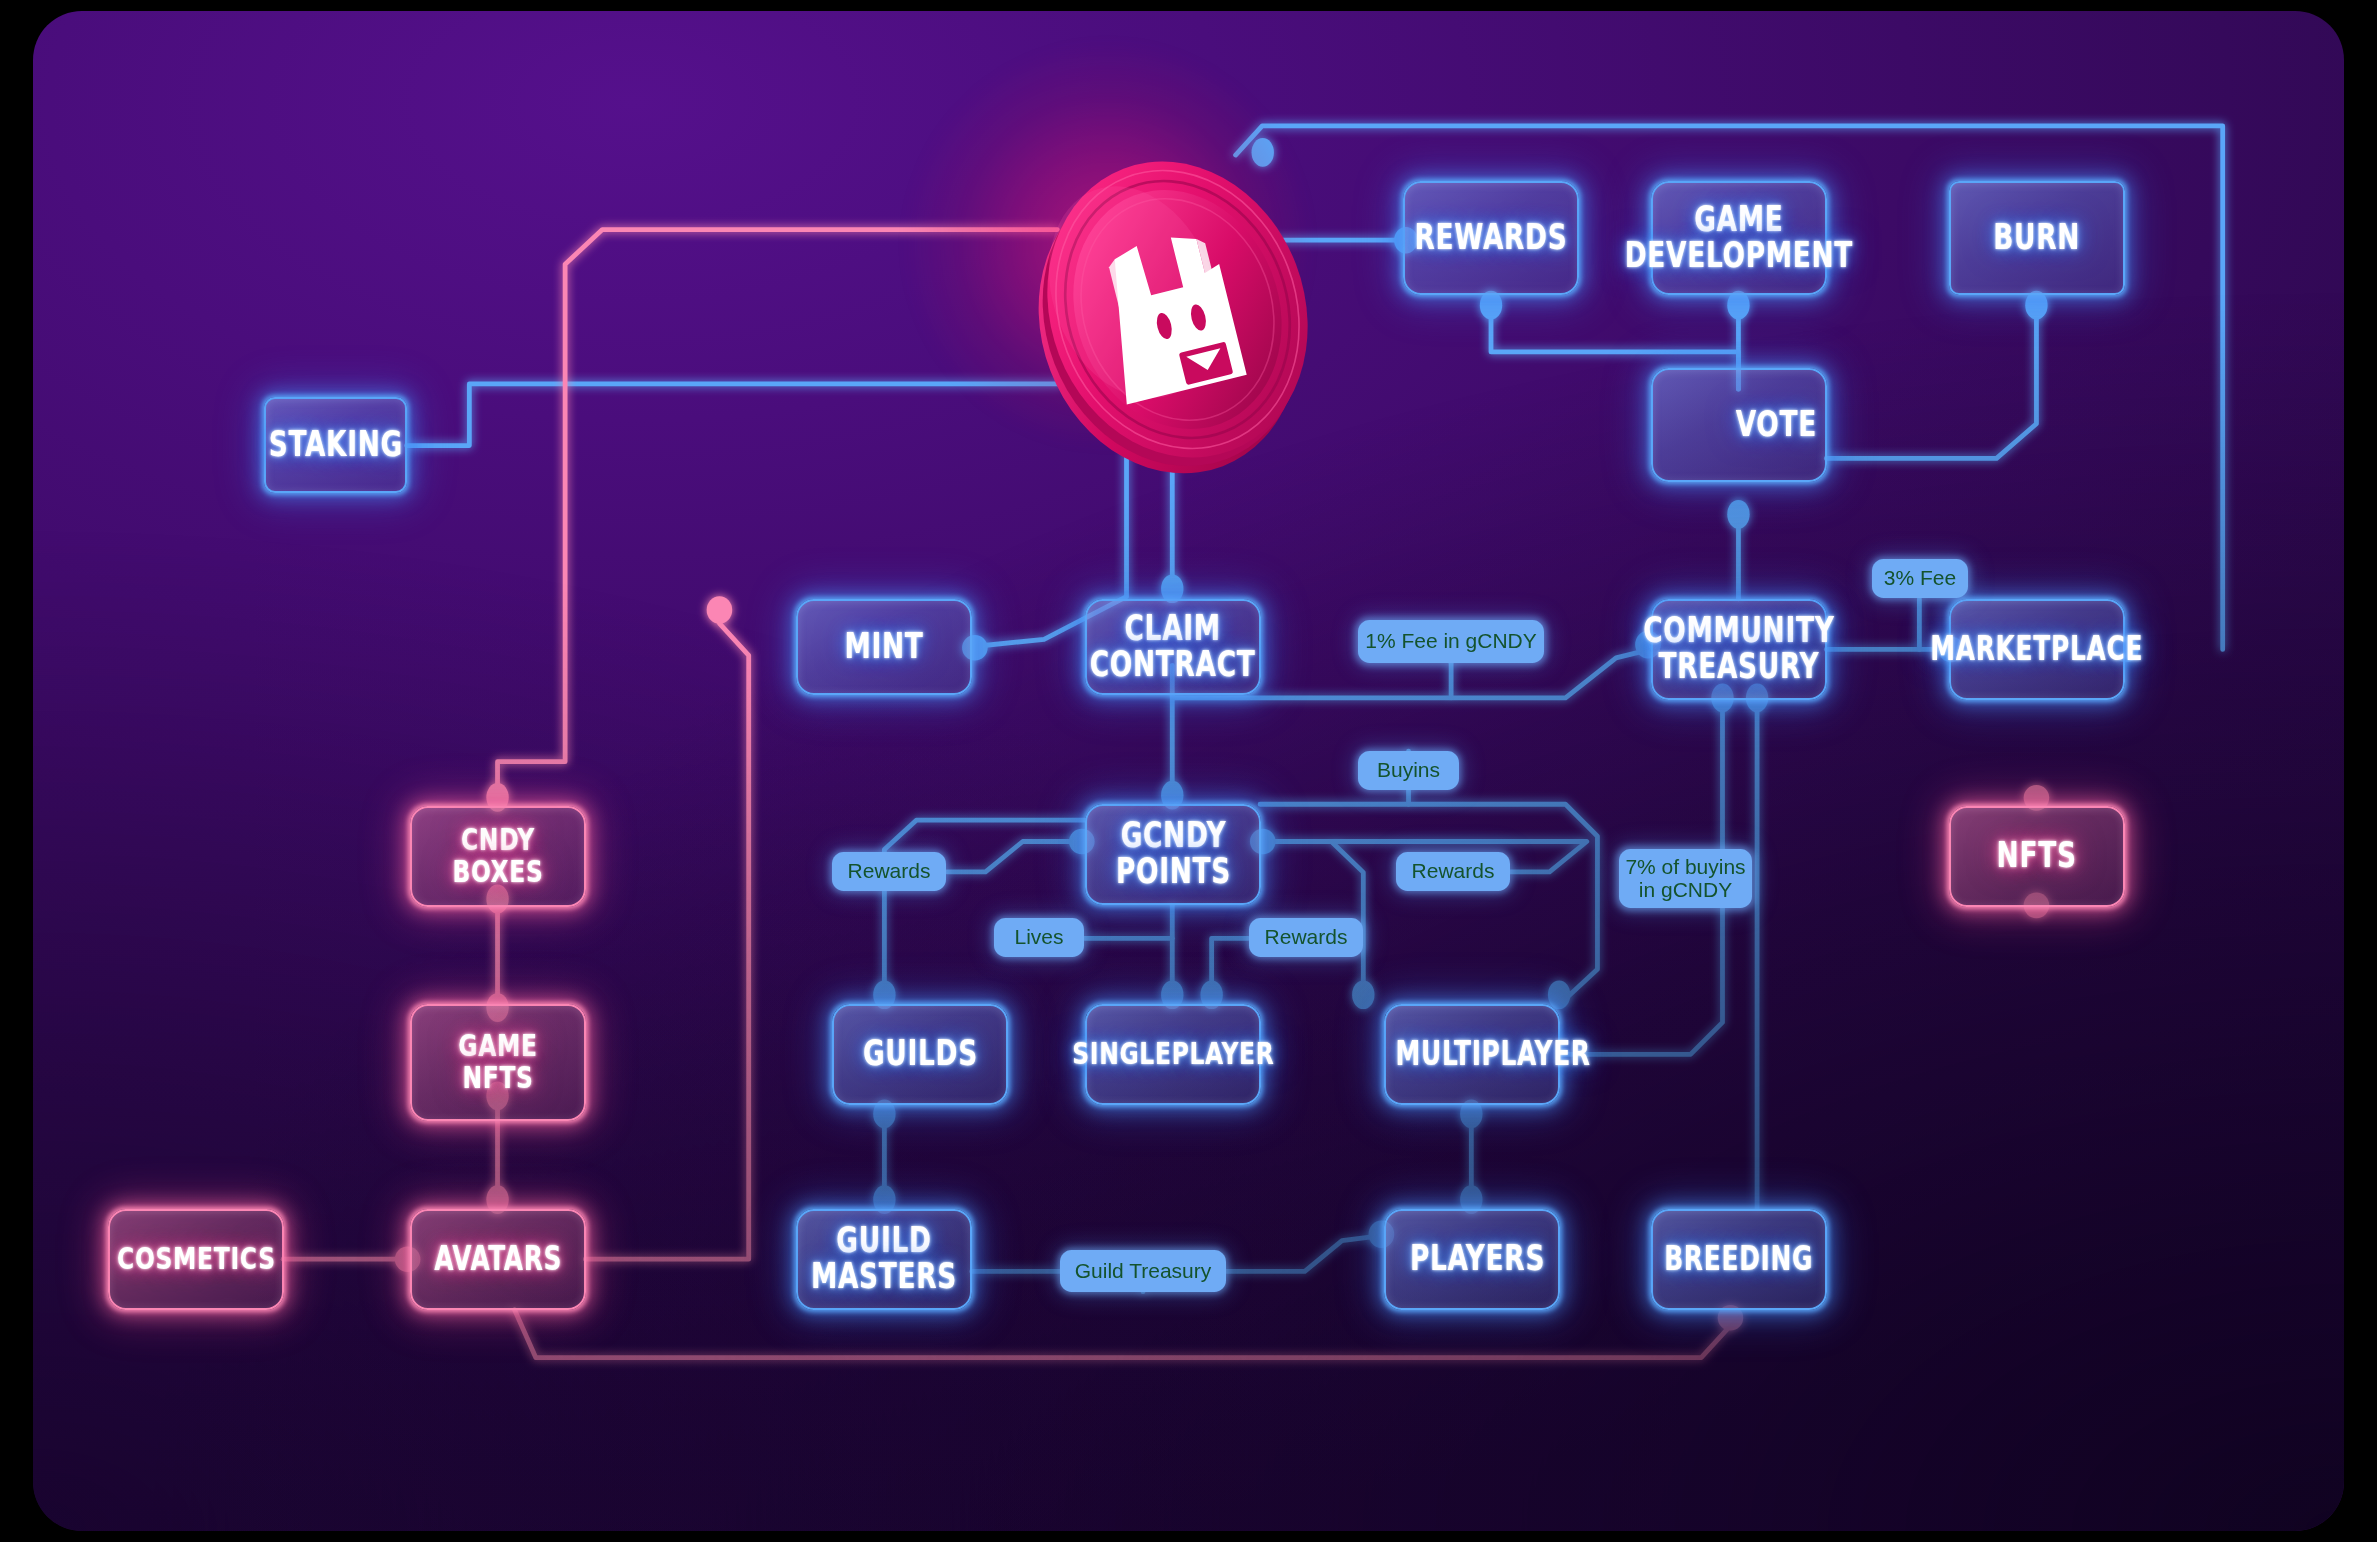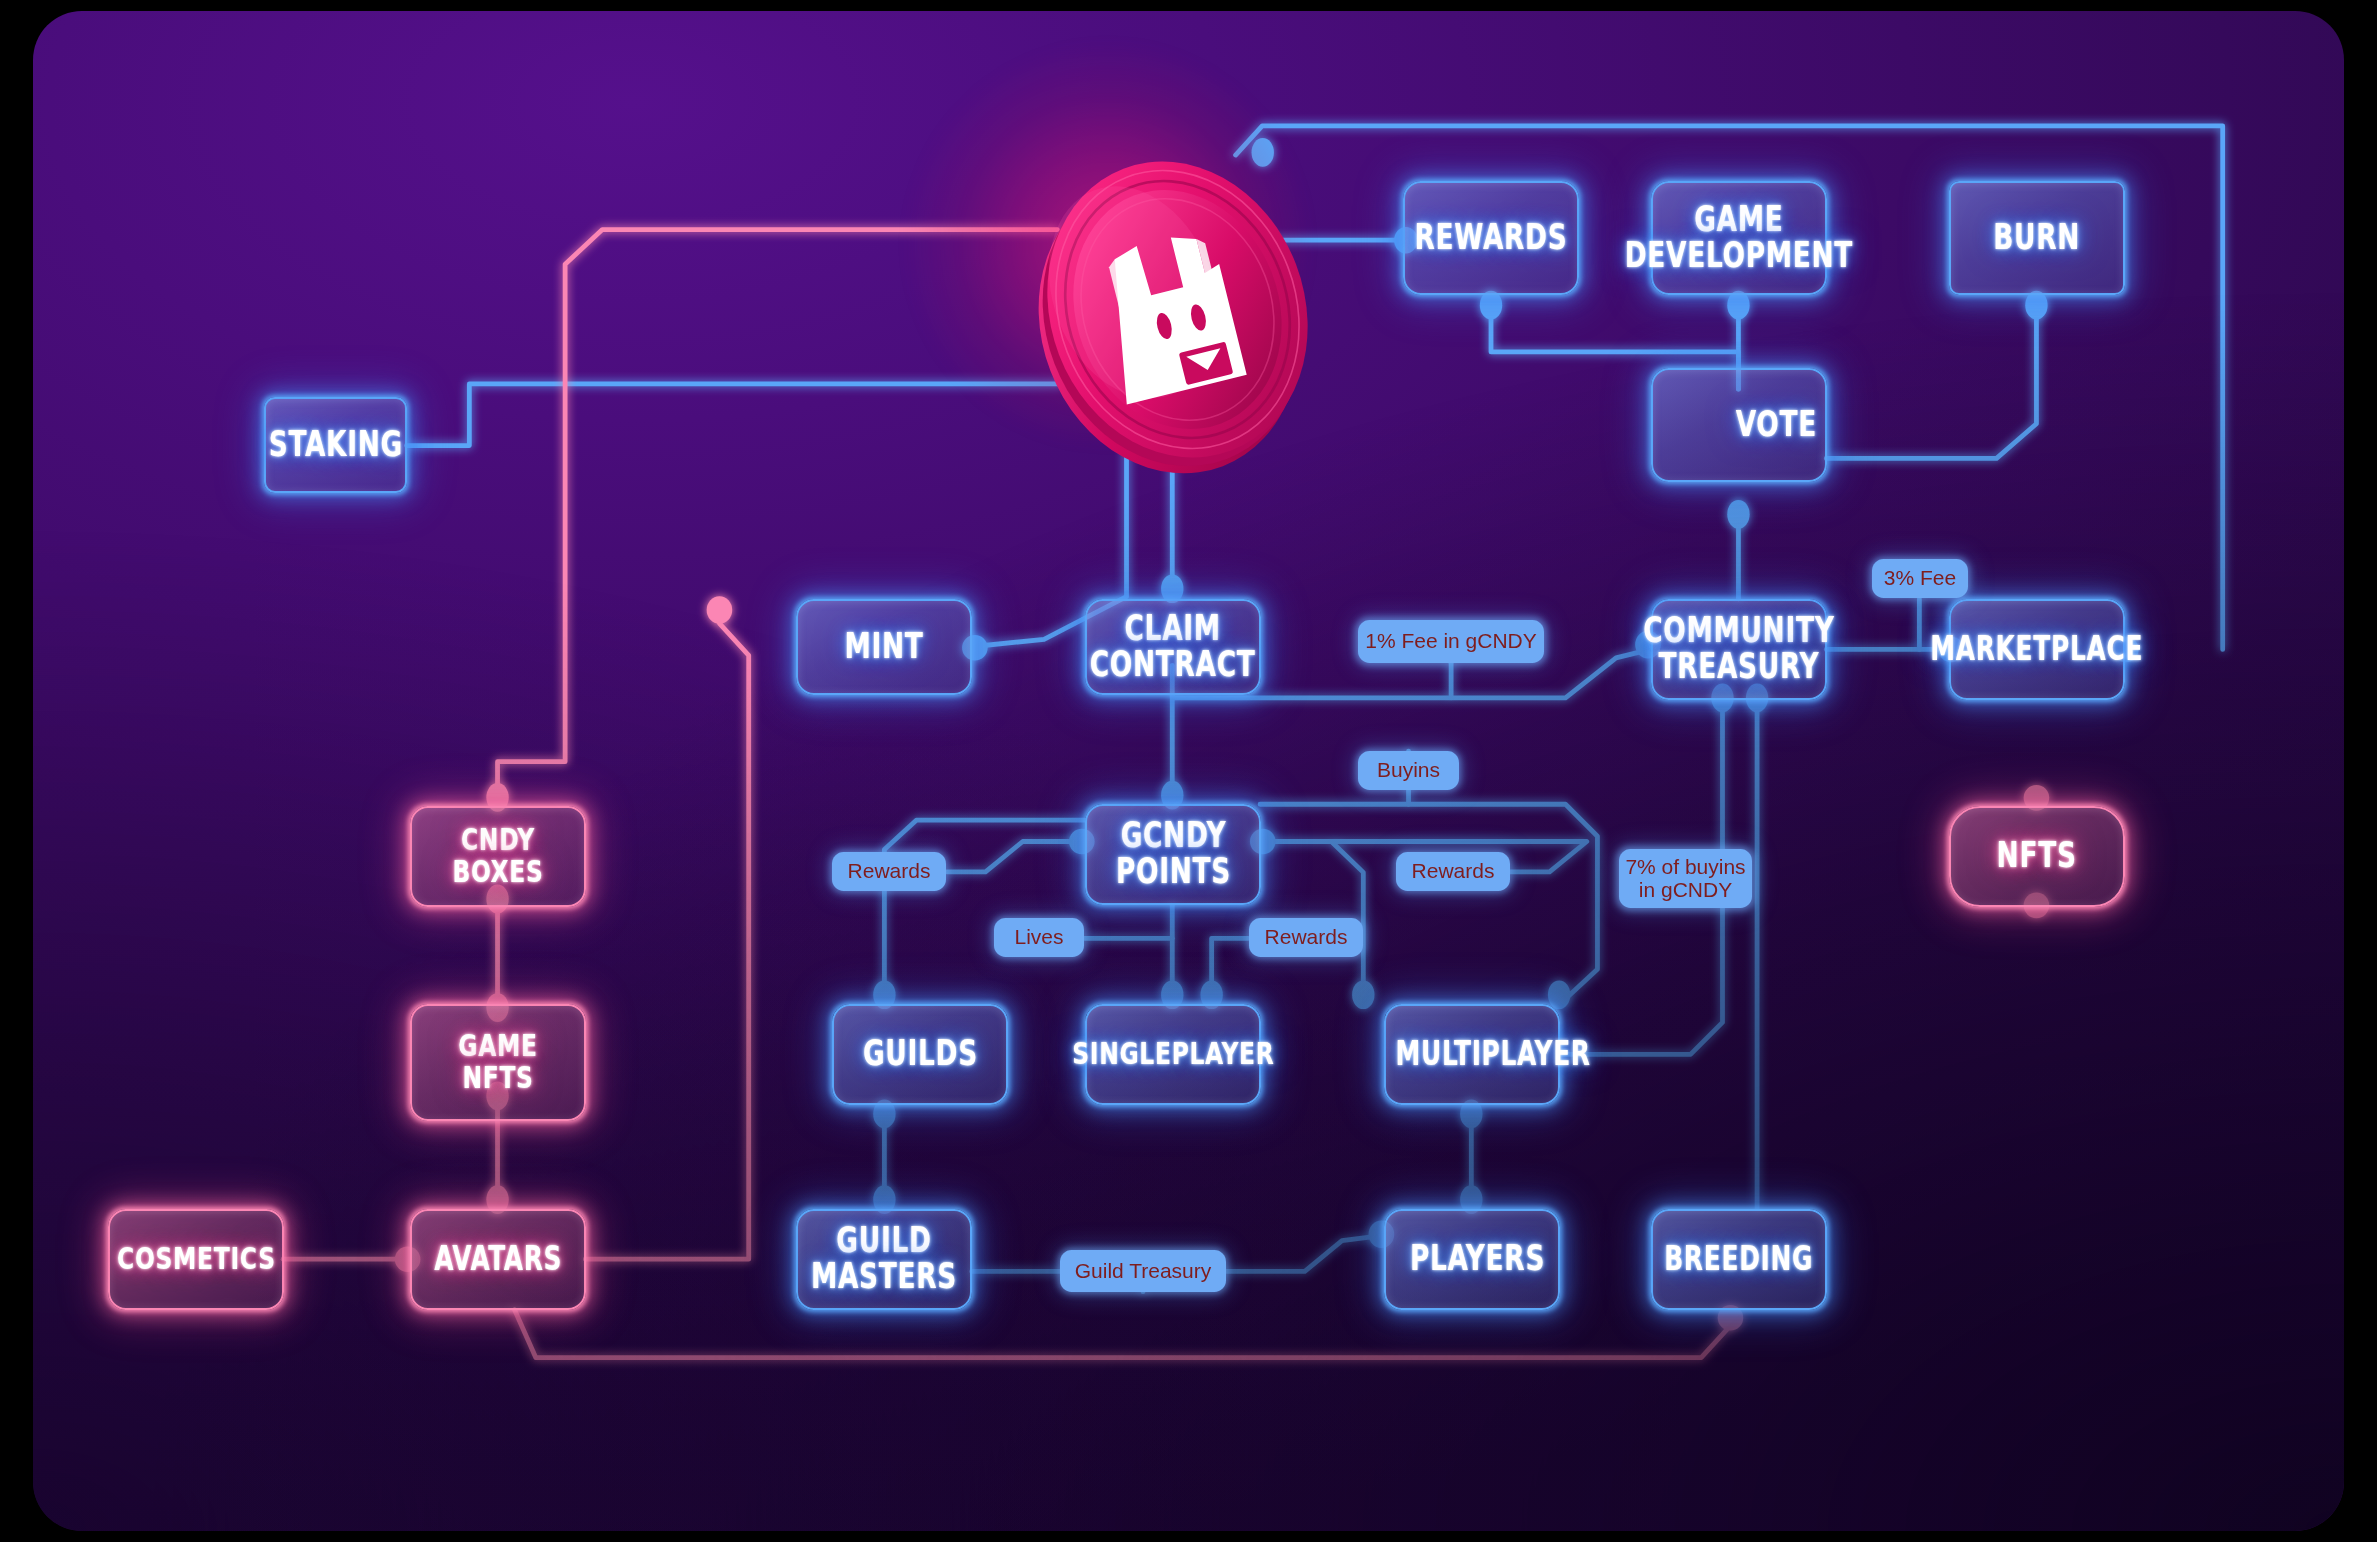--- a/index.html
+++ b/index.html
@@ -89,21 +89,21 @@
       0 0 32px rgba(245,60,140,.50);
   }
 
   
   .pill{
     position:absolute;
     display:flex;align-items:center;justify-content:center;
     text-align:center;
     background:#6fabf5;
     border-radius:11.7px;
-    color:#7f1d1d;
+    color:#14532d;
     font-family:"Liberation Sans", sans-serif;
     font-weight:400;
     line-height:1.12;
     box-shadow:0 0 7.5px 2.1px rgba(110,170,248,.60), 0 0 21px 5.3px rgba(80,150,245,.28);
     box-sizing:border-box;
     white-space:pre-line;
     z-index:7;
   }
 
   
@@ -335,21 +335,21 @@
           <span class="lbl" style="font-size: 35px;">CLAIM
 CONTRACT</span>
         </div>
         <div class="node blue" style="left: 1618px; top: 588px; width: 176px; height: 101px;">
           <span class="lbl" style="font-size: 35px;">COMMUNITY
 TREASURY</span>
         </div>
         <div class="node blue" style="left: 1916px; top: 588px; width: 176px; height: 101px;">
           <span class="lbl" style="font-size: 33px;">MARKETPLACE</span>
         </div>
-        <div class="node pink" style="left: 1916px; top: 795px; width: 176px; height: 101px; border-radius: 31px;">
+        <div class="node pink" style="left: 1916px; top: 795px; width: 176px; height: 101px;">
           <span class="lbl" style="font-size: 35px;">NFTS</span>
         </div>
         <div class="node blue" style="left: 1052px; top: 793px; width: 176px; height: 101px;">
           <span class="lbl" style="font-size: 35px;">GCNDY
 POINTS</span>
         </div>
         <div class="node blue" style="left: 763px; top: 993px; width: 176px; height: 101px; margin-left: 36px;">
           <span class="lbl" style="font-size: 35px;">GUILDS</span>
         </div>
         <div class="node blue" style="left: 1052px; top: 993px; width: 176px; height: 101px;">

